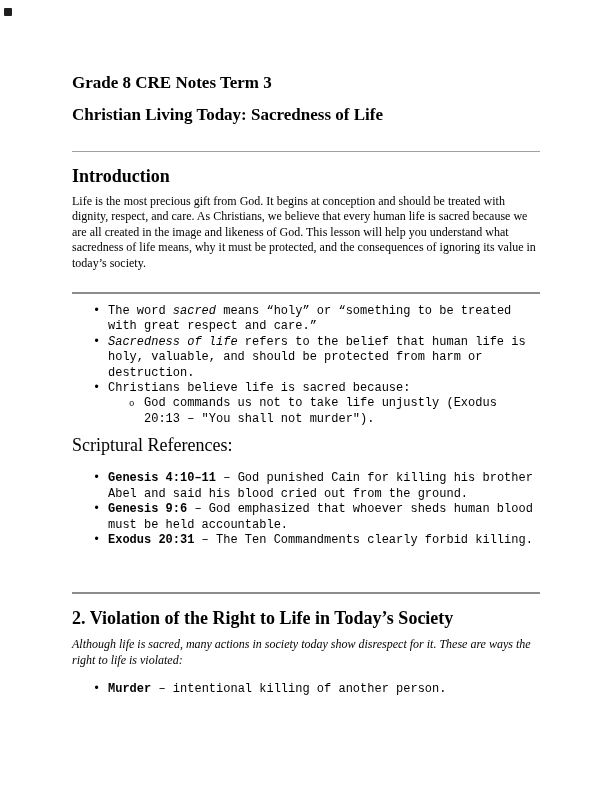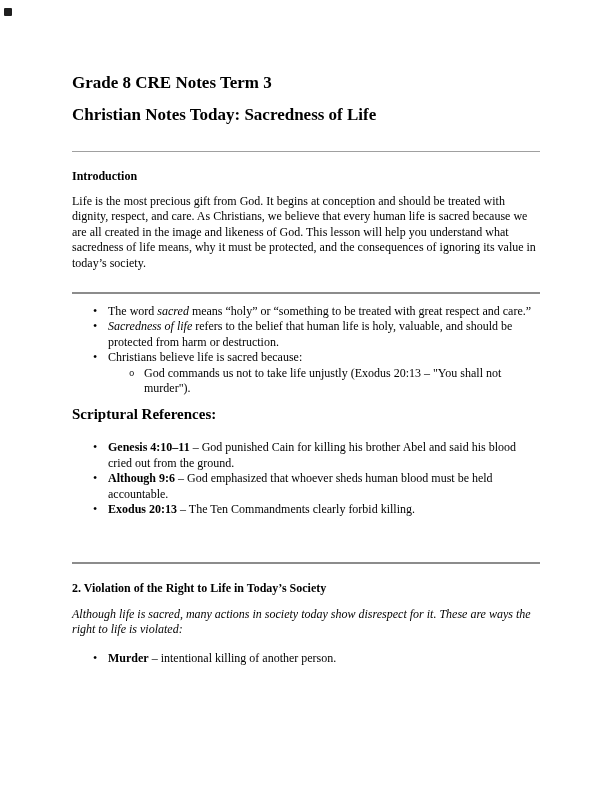--- a/index.html
+++ b/index.html
@@ -37,34 +37,35 @@
     border: none;
     border-top: 2px solid #8c8c8c;
     margin: 0;
     height: 0;
   }
   .rule.thin { border-top-width: 1px; border-top-color: #a0a0a0; }
   .rule1 { margin-top: 25px; }
   .rule2 { margin-top: 21px; }
   .rule3 { margin-top: 44px; }
   .section-heading {
-    font-size: 12px;
+    font-size: 18px;
     line-height: 18px;
     font-weight: bold;
     margin: 0;
   }
   .intro-heading { margin-top: 15px; }
   .s1-heading { margin-top: 19px; }
   .s2-heading { margin-top: 15px; }
   .body-para { margin: 9px 0 0 0; }
   .s2-para { margin-top: 10px; font-style: italic; }
   ul {
     list-style: none;
     margin: 0;
     padding: 0 0 0 36px;
+    font-family: Liberation Mono, monospace;
   }
   ul.main-list { margin-top: 10px; }
   ul.refs-list { margin-top: 18px; }
   ul.violations-list { margin-top: 14px; }
   li { position: relative; }
   li.bullet::before {
     content: "\2022";
     position: absolute;
     left: -15px;
     top: 0;
@@ -72,37 +73,37 @@
   ul.sub-list { padding-left: 36px; }
   li.circle-bullet::before {
     content: "o";
     font-family: "Liberation Mono", monospace;
     font-size: 9px;
     position: absolute;
     left: -15px;
     top: 1px;
   }
   .scriptural-heading {
-    font-size: 15px;
+    font-size: 18px;
     line-height: 16px;
-    font-weight: bold;
+    font-weight: normal;
     margin: 10px 0 0 0;
   }
   .b { font-weight: bold; }
   .i { font-style: italic; }
 </style>
 </head>
 <body>
 
 <div class="corner-marker"></div>
 
 <div class="content">
 
   <h1 class="doc-title">Grade 8 CRE Notes Term 3</h1>
-  <h1 class="doc-title second">Christian Notes Today: Sacredness of Life</h1>
+  <h1 class="doc-title second">Christian Living Today: Sacredness of Life</h1>
 
   <hr class="rule thin rule1">
 
   <h2 class="section-heading intro-heading">Introduction</h2>
   <p class="body-para">Life is the most precious gift from God. It begins at conception and should be treated with dignity, respect, and care. As Christians, we believe that every human life is sacred because we are all created in the image and likeness of God. This lesson will help you understand what sacredness of life means, why it must be protected, and the consequences of ignoring its value in today’s society.</p>
 
   <hr class="rule rule2">
 
 
   <ul class="main-list">
@@ -120,24 +121,24 @@
     </li>
   </ul>
 
   <h3 class="scriptural-heading">Scriptural References:</h3>
 
   <ul class="refs-list">
     <li class="bullet">
       <span class="b">Genesis 4:10–11</span><span> – God punished Cain for killing his brother Abel and said his blood cried out from the ground.</span>
     </li>
     <li class="bullet">
-      <span class="b">Although 9:6</span><span> – God emphasized that whoever sheds human blood must be held accountable.</span>
+      <span class="b">Genesis 9:6</span><span> – God emphasized that whoever sheds human blood must be held accountable.</span>
     </li>
     <li class="bullet">
-      <span class="b">Exodus 20:13</span><span> – The Ten Commandments clearly forbid killing.</span>
+      <span class="b">Exodus 20:31</span><span> – The Ten Commandments clearly forbid killing.</span>
     </li>
   </ul>
 
   <hr class="rule rule3">
 
   <h2 class="section-heading s2-heading">2. Violation of the Right to Life in Today’s Society</h2>
   <p class="body-para s2-para">Although life is sacred, many actions in society today show disrespect for it. These are ways the right to life is violated:</p>
 
   <ul class="violations-list">
     <li class="bullet">

